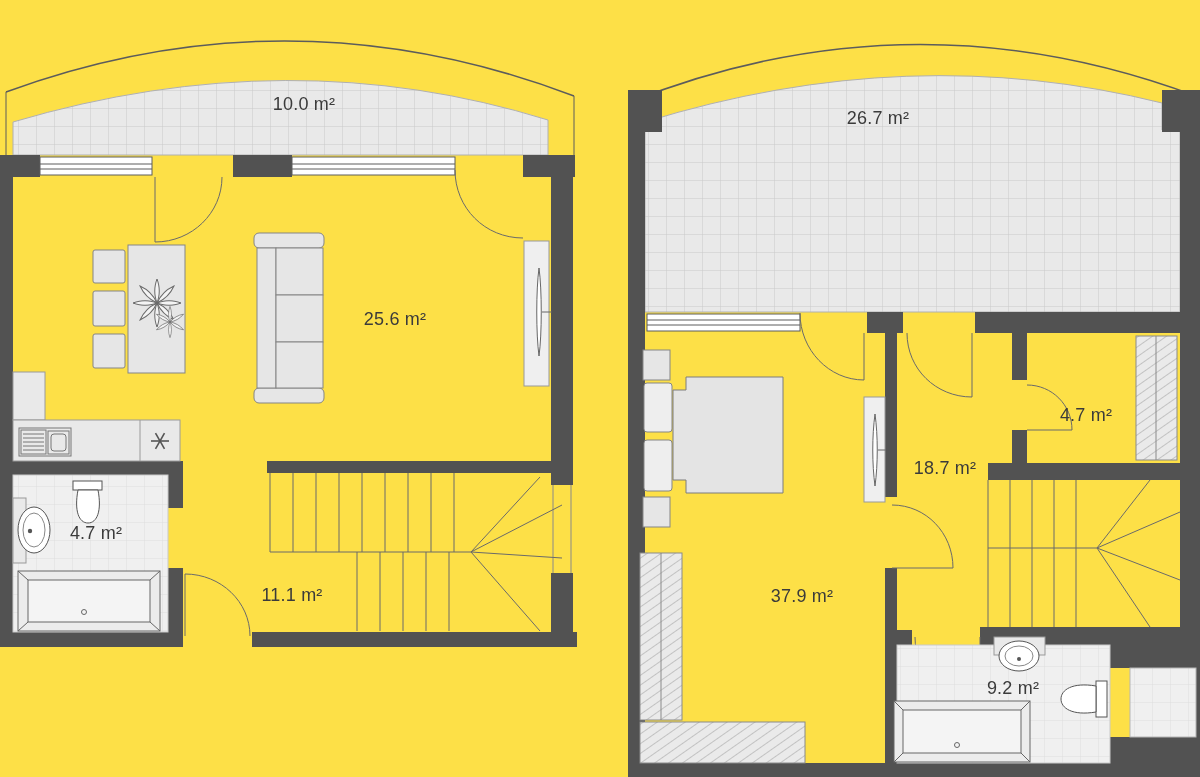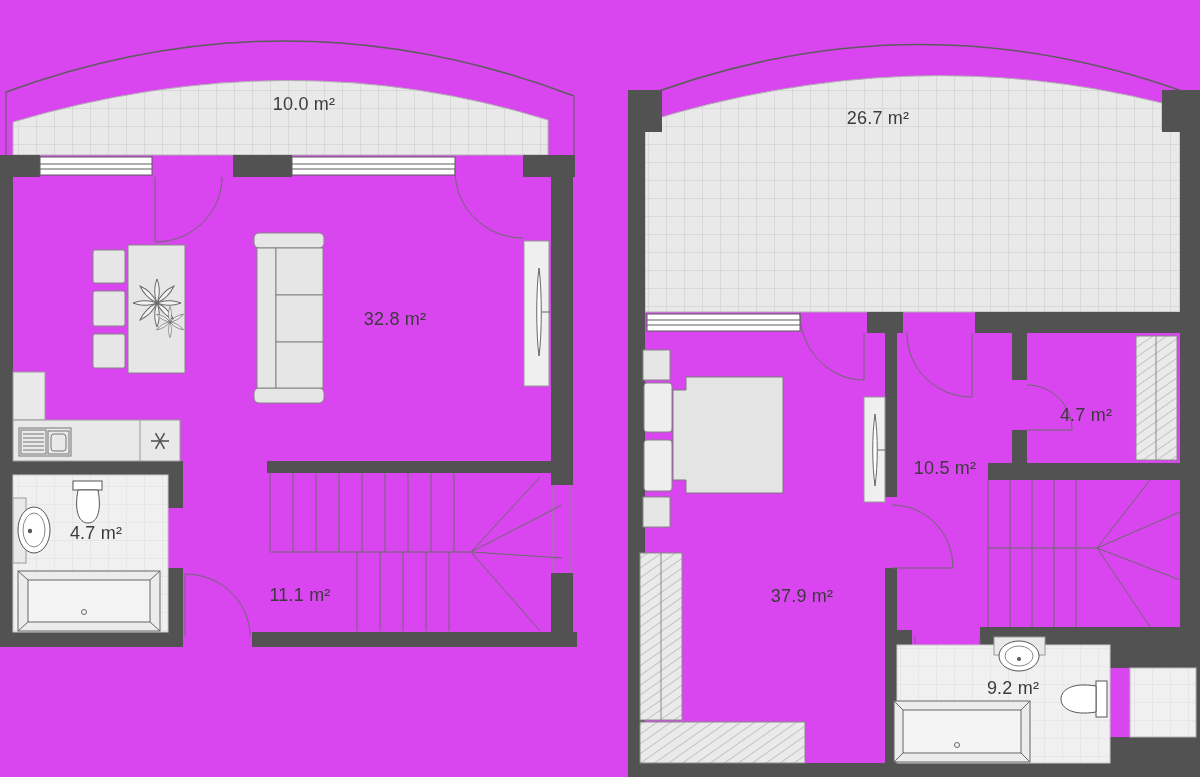--- a/index.html
+++ b/index.html
@@ -1,19 +1,19 @@
 <!DOCTYPE html>
 <html><head>
 <meta charset="utf-8">
 <style>
   html,body{margin:0;padding:0;background:#ffffff;}
   #canvas{
     position:relative;
     width:1200px;height:777px;
-    background:#d946ef;
+    background:#fde047;
     font-family:"Liberation Sans", sans-serif;
     overflow:hidden;
   }
   #plan-svg{position:absolute;left:0;top:0;}
   .room-label{
     position:absolute;
     transform:translate(-50%,-50%);
     font-size:18px;
     color:#3b3b3b;
     letter-spacing:0.2px;
@@ -326,23 +326,23 @@
         <line x1="1030" y1="701" x2="1021" y2="710"></line>
         <line x1="894" y1="762" x2="903" y2="753"></line>
         <line x1="1030" y1="762" x2="1021" y2="753"></line>
         <circle cx="957" cy="745" r="2.5" fill="none"></circle>
       </g>
     </g>
   </g>
 </svg>
 
 <div class="room-label" style="left:304px;top:104px">10.0 m²</div>
-<div class="room-label" style="left:395px;top:319px">32.8 m²</div>
+<div class="room-label" style="left:395px;top:319px">25.6 m²</div>
 <div class="room-label" style="left:96px;top:533px">4.7 m²</div>
-<div class="room-label" style="left:300px;top:595px">11.1 m²</div>
+<div class="room-label" style="left:292px;top:595px">11.1 m²</div>
 
 <div class="room-label" style="left:878px;top:118px">26.7 m²</div>
 <div class="room-label" style="left:802px;top:596px">37.9 m²</div>
-<div class="room-label" style="left:945px;top:468px">10.5 m²</div>
+<div class="room-label" style="left:945px;top:468px">18.7 m²</div>
 <div class="room-label" style="left:1086px;top:415px">4.7 m²</div>
 <div class="room-label" style="left:1013px;top:688px">9.2 m²</div>
 
 </div>
 
 </body></html>

